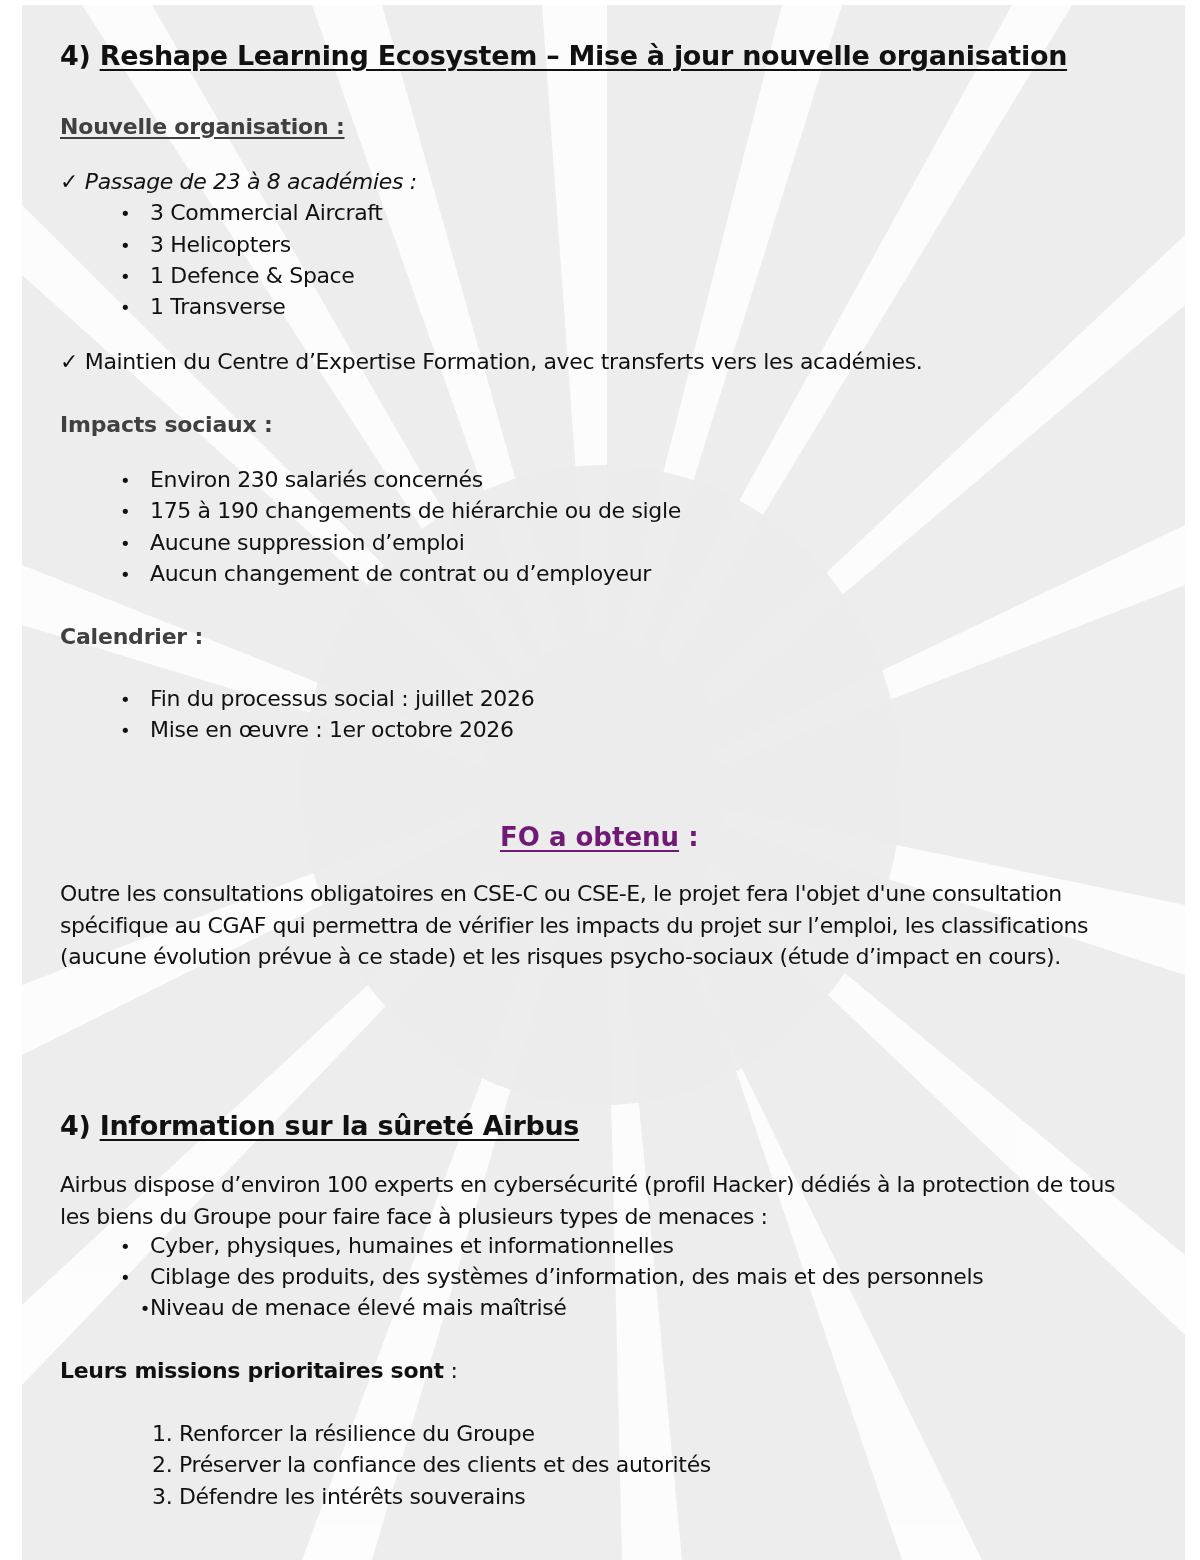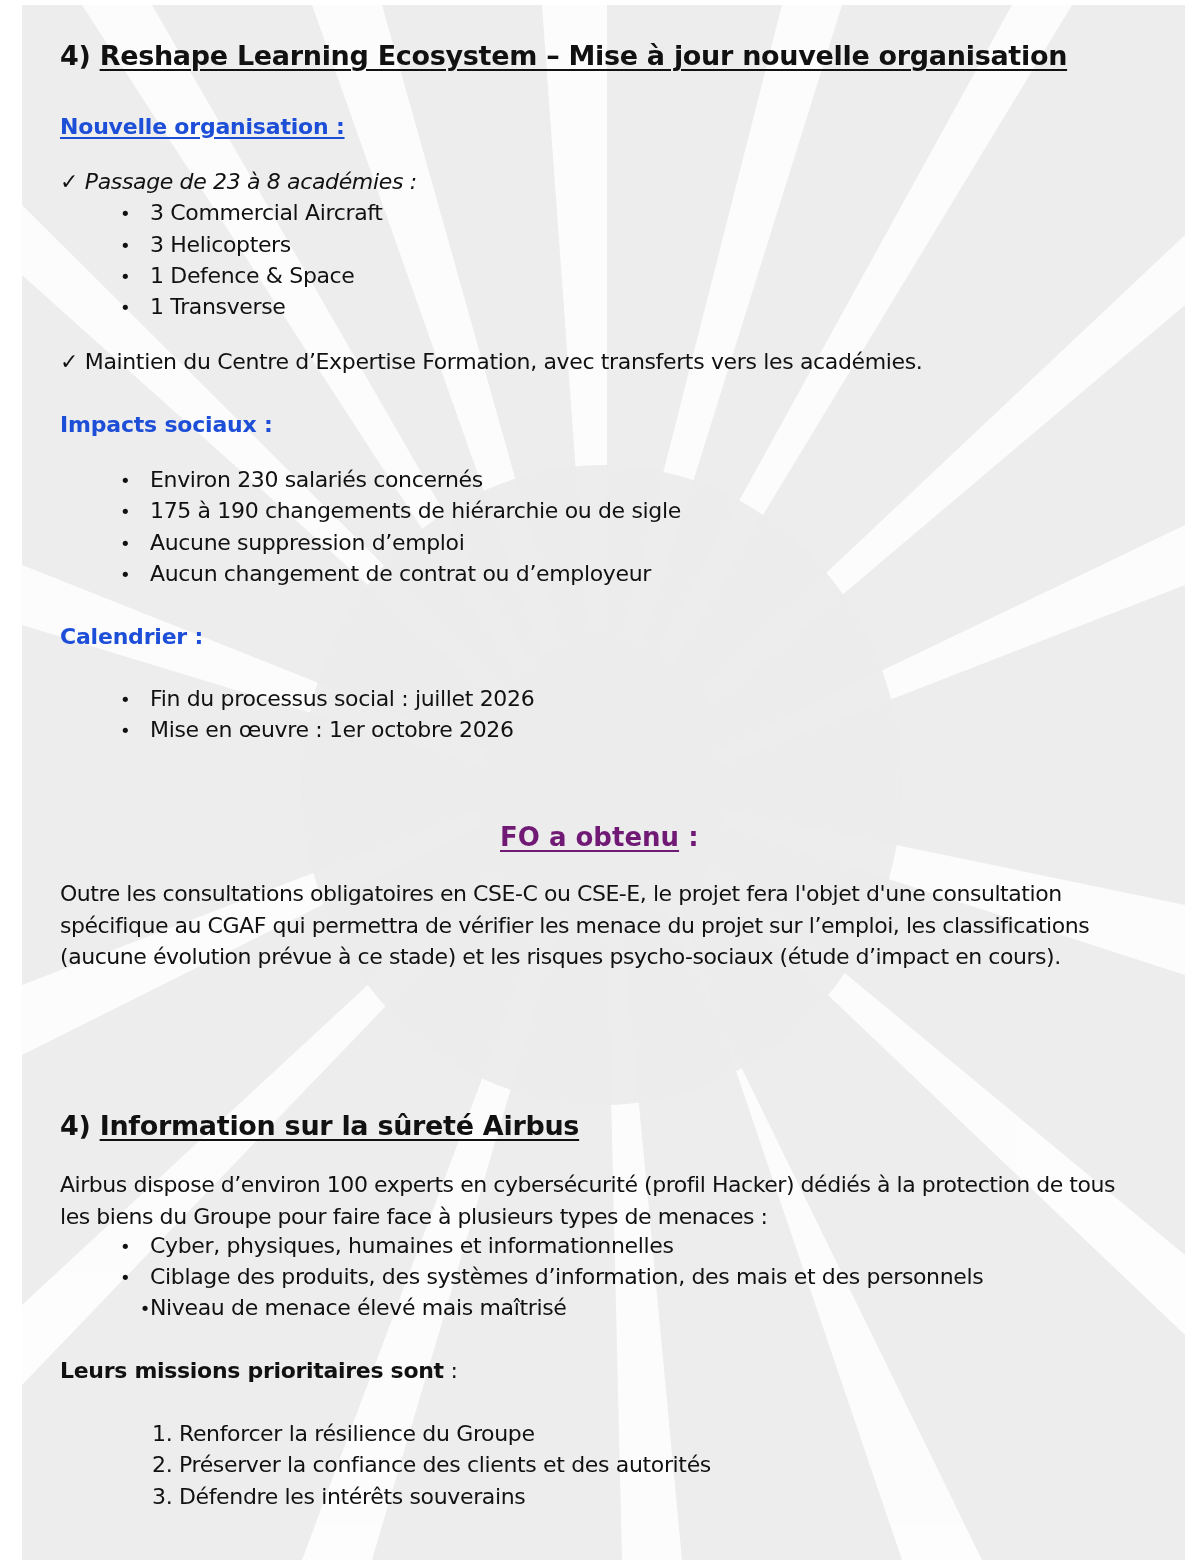--- a/index.html
+++ b/index.html
@@ -40,21 +40,21 @@
   .h-main {
     font-weight: bold;
     font-size: 27px;
     letter-spacing: -0.3px;
   }
   .h-main .u { text-decoration: underline; text-underline-offset: 4px; text-decoration-thickness: 2px; }
 
   .h-blue {
     font-weight: bold;
     font-size: 22px;
-    color: #1d4ed8;
+    color: #404040;
     letter-spacing: -0.2px;
   }
   .h-blue.u { text-decoration: underline; text-underline-offset: 3px; text-decoration-thickness: 2px; }
 
   .txt {
     font-size: 22px;
     letter-spacing: -0.35px;
   }
   .bullet-line {
     font-size: 22px;
@@ -166,21 +166,21 @@
     <span class="bullet-dot">•</span><span>Fin du processus social : juillet 2026</span>
   </div>
   <div class="abs bullet-line" style="left:120px; top:717px;">
     <span class="bullet-dot">•</span><span>Mise en œuvre : 1er octobre 2026</span>
   </div>
 
   <div class="abs h-red" style="left:500px; top:822px;">
     <span class="u">FO a obtenu</span><span> :</span>
   </div>
 
-  <div class="abs para" style="left:60px; top:878px;">Outre les consultations obligatoires en CSE-C ou CSE-E, le projet fera l'objet d'une consultation spécifique au CGAF qui permettra de vérifier les menace du projet sur l’emploi, les classifications (aucune évolution prévue à ce stade) et les risques psycho-sociaux (étude d’impact en cours).</div>
+  <div class="abs para" style="left:60px; top:878px;">Outre les consultations obligatoires en CSE-C ou CSE-E, le projet fera l'objet d'une consultation spécifique au CGAF qui permettra de vérifier les impacts du projet sur l’emploi, les classifications (aucune évolution prévue à ce stade) et les risques psycho-sociaux (étude d’impact en cours).</div>
 
   <div class="abs h-main" style="left:60px; top:1110px;">
     <span>4) </span><span class="u">Information sur la sûreté Airbus</span>
   </div>
 
   <div class="abs para" style="left:60px; top:1169px; width:1080px;">Airbus dispose d’environ 100 experts en cybersécurité (profil Hacker) dédiés à la protection de tous les biens du Groupe pour faire face à plusieurs types de menaces :</div>
 
   <div class="abs bullet-line" style="left:120px; top:1233px;">
     <span class="bullet-dot">•</span><span>Cyber, physiques, humaines et informationnelles</span>
   </div>

